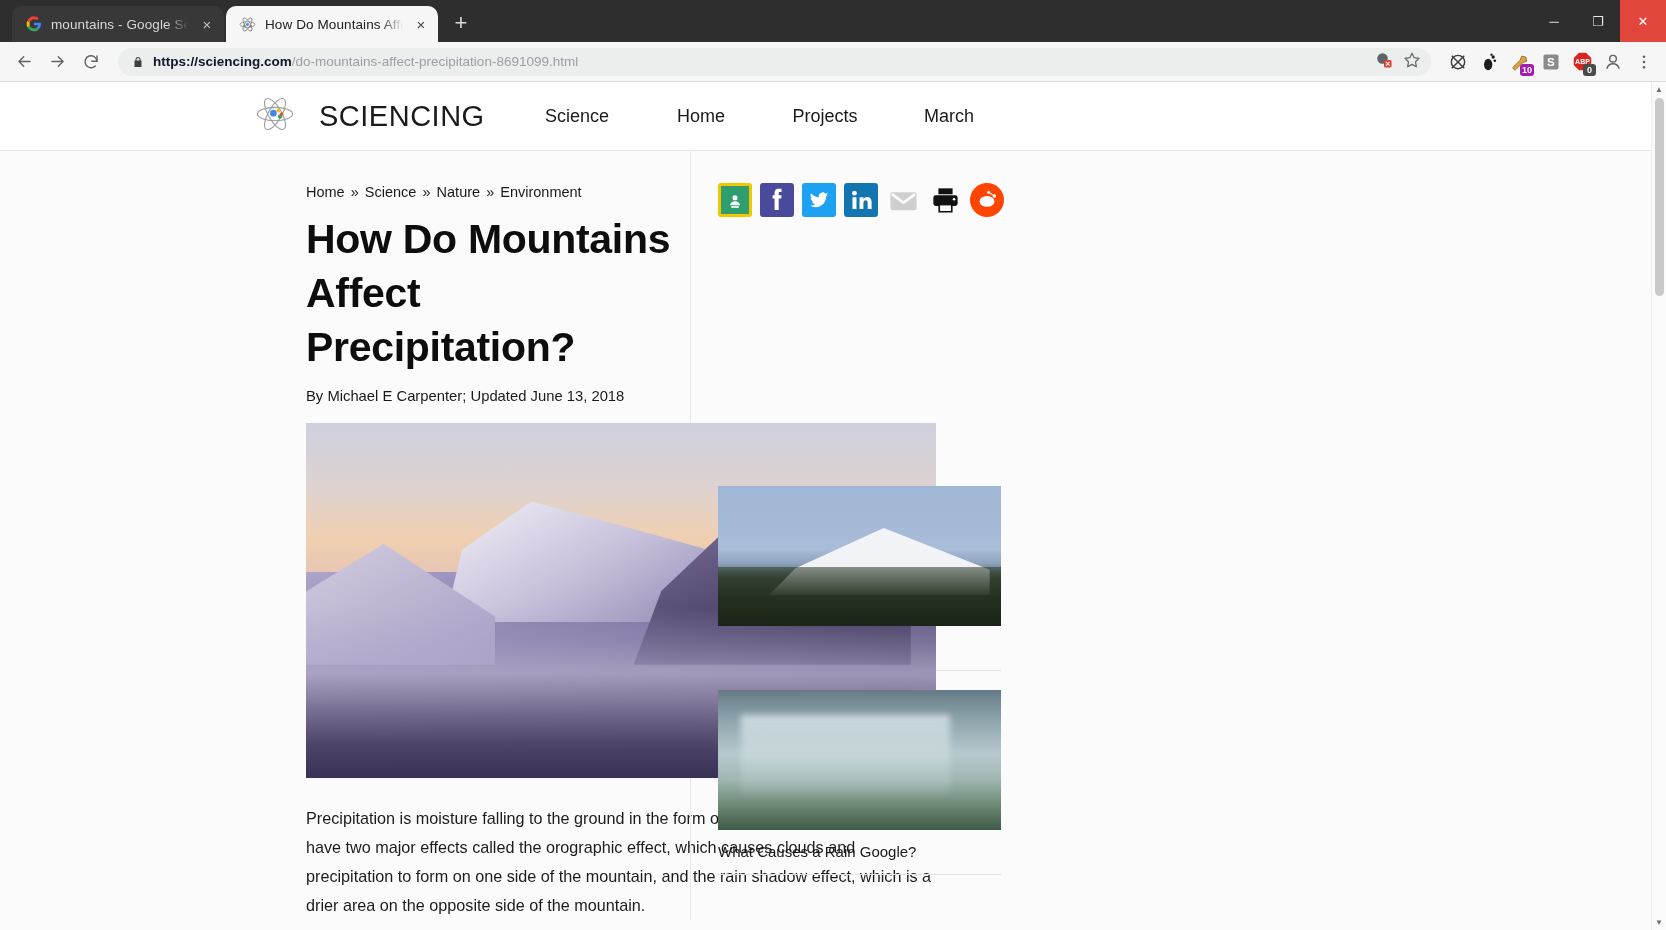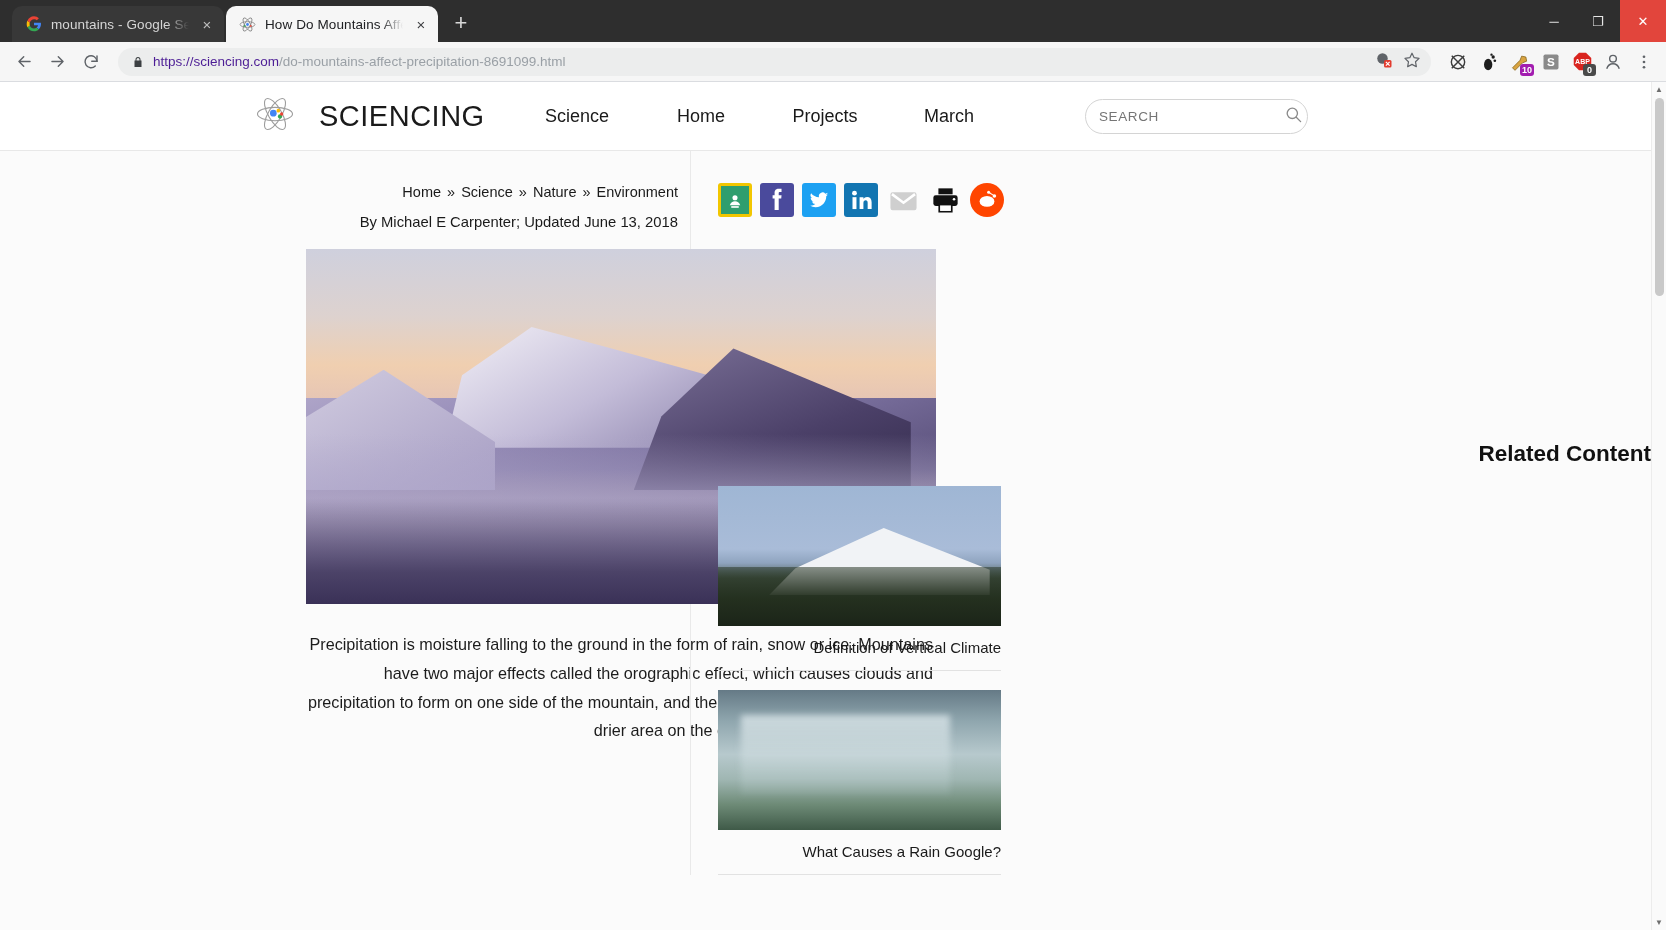--- a/index.html
+++ b/index.html
@@ -57,21 +57,21 @@
   .navbtn { width: 31px; height: 31px; display:flex; align-items:center; justify-content:center; color:#5f6368; }
   .navbtn svg { display:block; }
 
   .omnibox {
     flex: 1 1 auto; height: 28px; background: #eceded; border-radius: 14px;
     display: flex; align-items: center; padding: 0 10px 0 14px; margin: 0 8px 0 10px;
     gap: 9px; min-width: 0;
   }
   .lock { flex:0 0 auto; display:flex; align-items:center; color:#3c4043; }
   .url { font-size: 13.5px; color: #9aa0a6; white-space: nowrap; overflow: hidden; }
-  .url .b { color: #4c1d95; }
+  .url .b { color: #0f172a; font-weight: bold; }
   .omni-right { margin-left: auto; display: flex; align-items: center; gap: 10px; flex: 0 0 auto; }
 
   .ext-row { display: flex; align-items: center; gap: 5px; padding-left: 4px; }
   .ext { width: 26px; height: 26px; display:flex; align-items:center; justify-content:center; position: relative; }
   .badge {
     position:absolute; right:-1px; bottom:-1px; min-width:13px; height:12px;
     border-radius: 3px; font-size: 9px; line-height: 12px; text-align:center;
     color:#fff; padding: 0 2px; font-family:"Liberation Sans", sans-serif; font-weight:bold;
   }
 
@@ -98,21 +98,21 @@
   .searchbox {
     margin-left: 74px; width: 223px; height: 35px; border: 1px solid #d4d4d4; border-radius: 18px;
     display: flex; align-items: center; padding: 0 13px; gap: 8px; background:#fff;
   }
   .searchbox input {
     border: 0; outline: 0; flex: 1 1 auto; font-size: 13.5px; color: #8a8a8a;
     background: transparent; font-family: "Liberation Sans", sans-serif; letter-spacing:.6px;
   }
 
   
-  .content { display: flex; padding: 0; text-align: right; }
+  .content { display: flex; padding: 0; }
   .article { width: 678px; padding: 33px 0 0 306px; }
   .sidebar-col { flex: 1 1 auto; border-left: 1px solid #e9e9e9; padding: 32px 0 0 27px; margin-left: 12px; }
 
   .breadcrumb { font-size: 14.5px; color: #1a1a1a; margin-bottom: 12px; }
   .breadcrumb .sep { color: #1a1a1a; margin: 0 2px; }
 
   h1.title { font-size: 41px; line-height: 1.32; font-weight: bold; color: #0d0d0d; letter-spacing: -.3px; }
   .byline { font-size: 14.8px; color: #1a1a1a; margin-top: 14px; }
 
   .hero { margin-top: 19px; width: 630px; height: 355px; position: relative; overflow: hidden; }
@@ -332,44 +332,36 @@
           <span class="logo-text">SCIENCING</span>
         </div>
 
         <div class="nav">
           <div class="nav-item">Science</div>
           <div class="nav-item">Home</div>
           <div class="nav-item">Projects</div>
           <div class="nav-item">March</div>
         </div>
 
-        <div class="searchbox">
-          <input type="text" placeholder="SEARCH" style="">
-          <span>
-            <svg width="19" height="19" viewBox="0 0 24 24" fill="none" stroke="#8a8a8a" stroke-width="1.7">
-                <circle cx="10.5" cy="10.5" r="6.5"></circle>
-                <path d="M15.5 15.5L21 21" stroke-linecap="round"></path>
-              </svg>
-          </span>
-        </div>
       </div>
 
       <div class="content">
 
         <div class="article">
           <div class="breadcrumb">
             <span>Home</span>
             <span class="sep">»</span>
             <span>Science</span>
             <span class="sep">»</span>
             <span>Nature</span>
             <span class="sep">»</span>
             <span>Environment</span>
           </div>
 
+          <h1 class="title">How Do Mountains Affect Precipitation?</h1>
           <div class="byline">By Michael E Carpenter; Updated June 13, 2018</div>
 
           <div class="hero">
             <div class="img-hero">
               <div class="sky"></div>
               <div class="peak" style="left:22%;top:22%;width:46%;height:34%;clip-path:polygon(30% 0%,58% 18%,100% 46%,100% 100%,0 100%,6% 40%);background:linear-gradient(150deg,#f3f1f7,#c3bcd8 55%,#8d84ad);"></div>
               <div class="peak" style="left:52%;top:28%;width:44%;height:40%;clip-path:polygon(36% 0%,100% 52%,100% 100%,0 100%,10% 48%);background:linear-gradient(160deg,#7b7198,#4b4068 60%,#342c4d);"></div>
               <div class="peak" style="left:-4%;top:34%;width:34%;height:34%;clip-path:polygon(48% 0%,100% 60%,100% 100%,0 100%,0 52%);background:linear-gradient(150deg,#d3cee1,#a79ec4);"></div>
               <div class="haze"></div>
               <div class="dark"></div>

